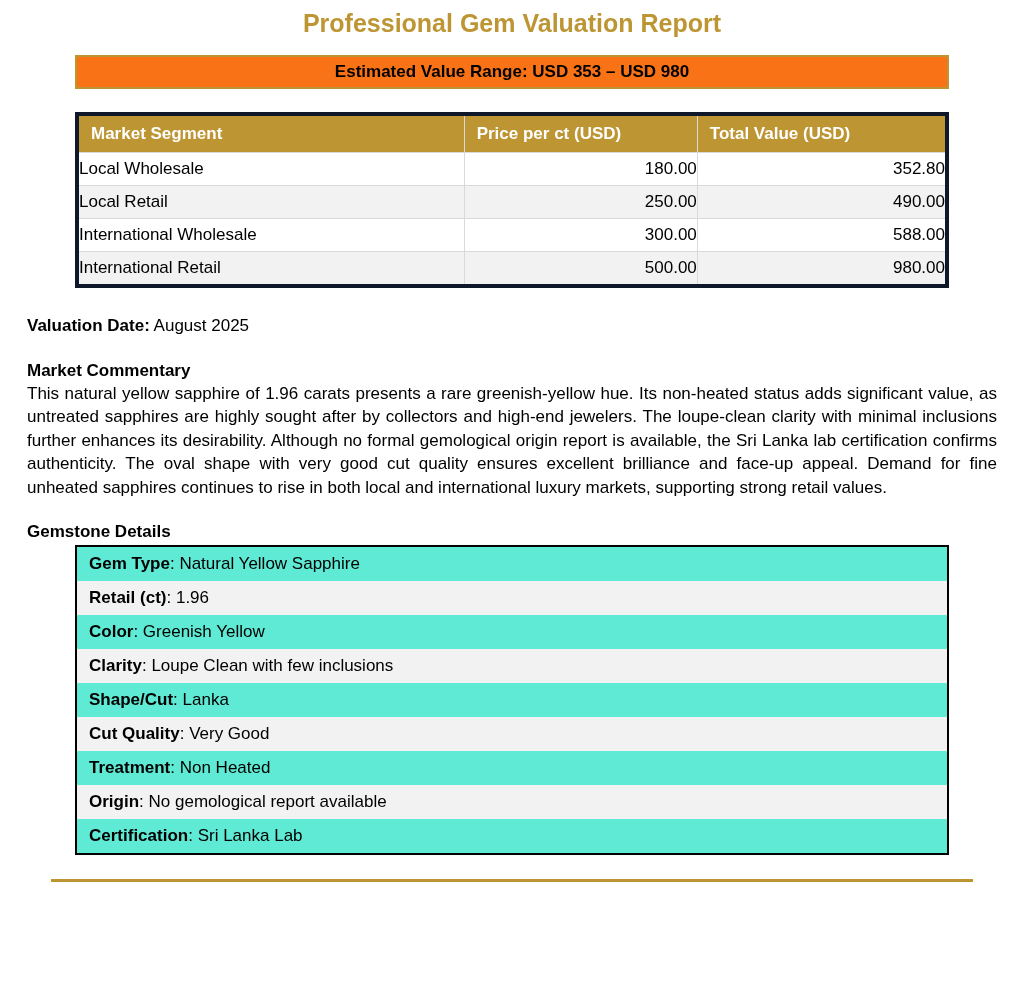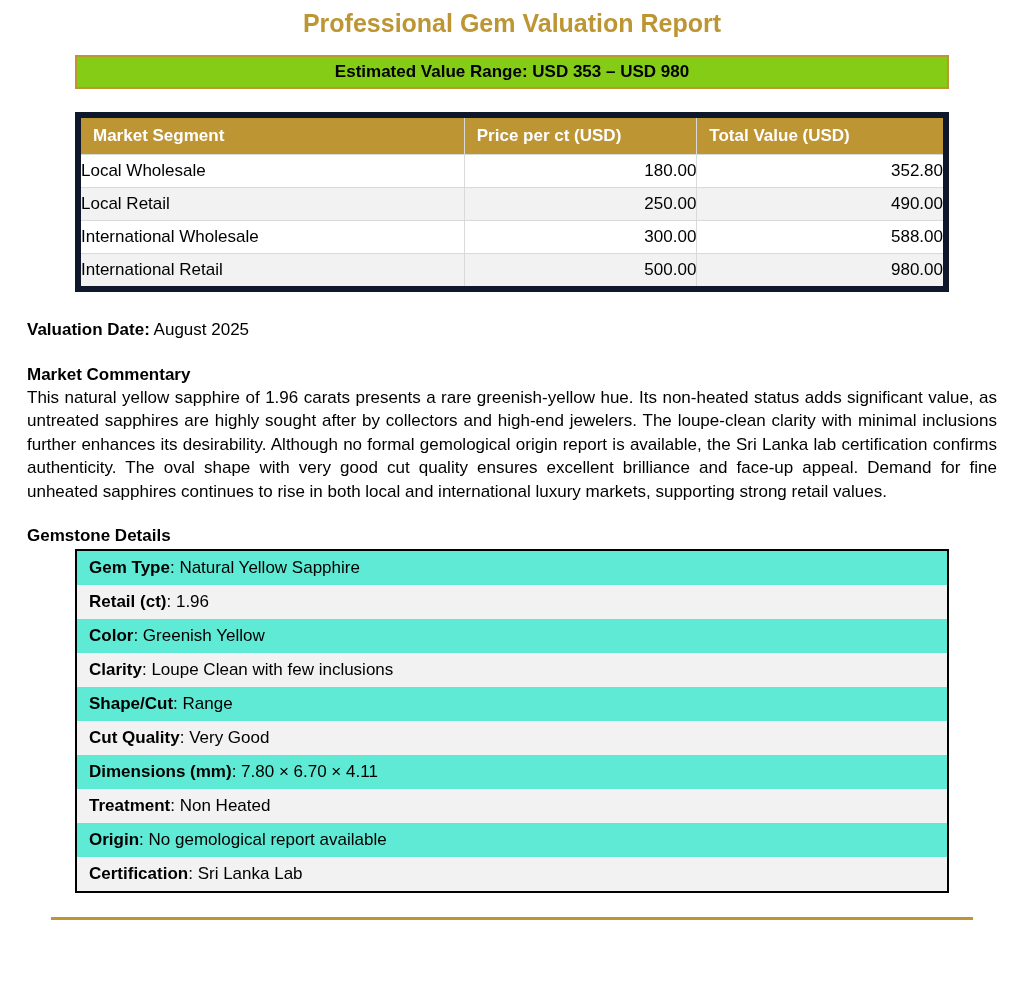--- a/index.html
+++ b/index.html
@@ -20,33 +20,33 @@
     color: #BD9533;
     font-size: 25px;
     font-weight: bold;
     line-height: 30px;
   }
 
   
   .value-box {
     margin: 17px 48px 0 48px;
     border: 2px solid #BD9533;
-    background: #84cc16;
+    background: #f97316;
     text-align: center;
     font-weight: bold;
     padding: 4px 0 5px 0;
     line-height: 21px;
   }
 
   
   .market-table {
     margin: 23px 36px 0 48px;
     width: calc(100% - 96px);
     border-collapse: collapse;
-    border: 6px solid #0f172a;
+    border: 4px solid #0f172a;
     table-layout: fixed;
   }
   .market-table th {
     background: #BD9533;
     color: #ffffff;
     font-weight: bold;
     text-align: left;
     padding: 8px 12px;
     border: 1px solid #D9D9D9;
     font-size: 17px;
@@ -158,27 +158,24 @@
     <div class="gem-row">
       <span class="lbl">Retail (ct)</span><span>1.96</span>
     </div>
     <div class="gem-row">
       <span class="lbl">Color</span><span>Greenish Yellow</span>
     </div>
     <div class="gem-row">
       <span class="lbl">Clarity</span><span>Loupe Clean with few inclusions</span>
     </div>
     <div class="gem-row">
-      <span class="lbl">Shape/Cut</span><span>Range</span>
+      <span class="lbl">Shape/Cut</span><span>Lanka</span>
     </div>
     <div class="gem-row">
       <span class="lbl">Cut Quality</span><span>Very Good</span>
-    </div>
-    <div class="gem-row">
-      <span class="lbl">Dimensions (mm)</span><span>7.80 × 6.70 × 4.11</span>
     </div>
     <div class="gem-row">
       <span class="lbl">Treatment</span><span>Non Heated</span>
     </div>
     <div class="gem-row">
       <span class="lbl">Origin</span><span>No gemological report available</span>
     </div>
     <div class="gem-row">
       <span class="lbl">Certification</span><span>Sri Lanka Lab</span>
     </div>

